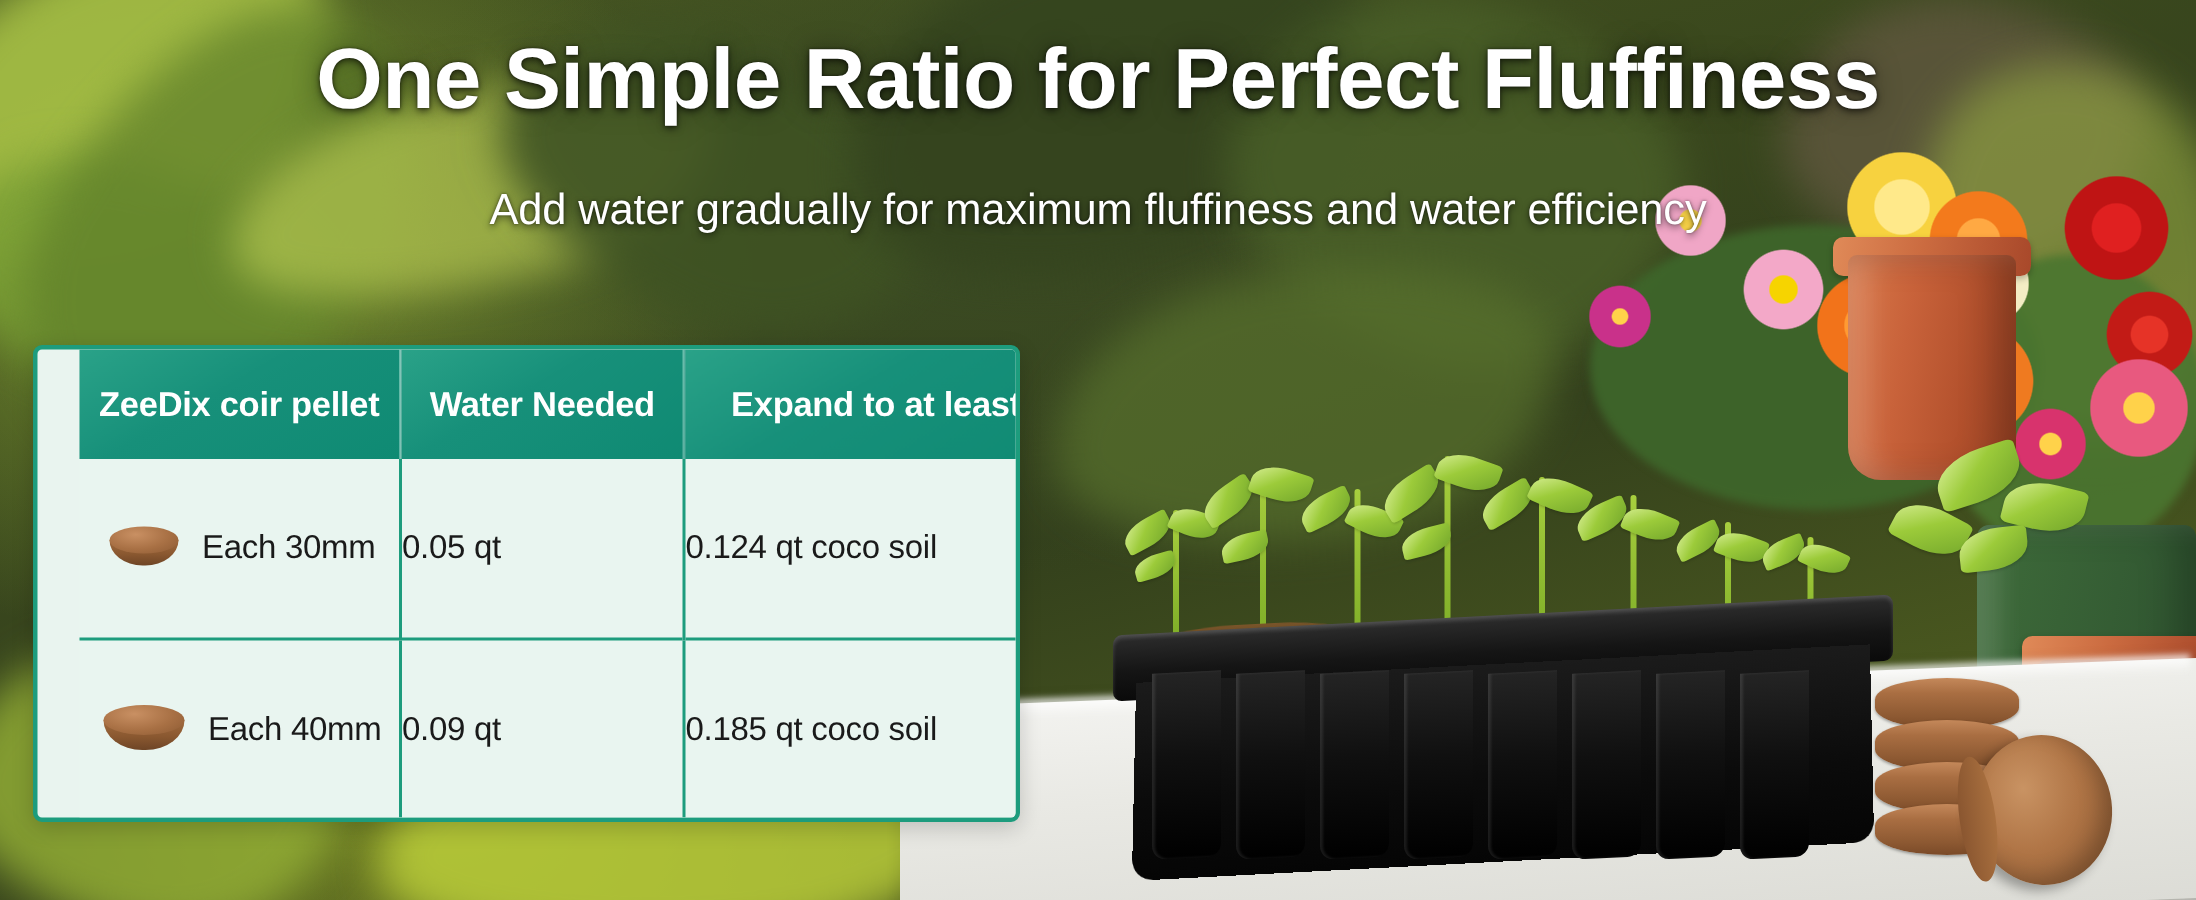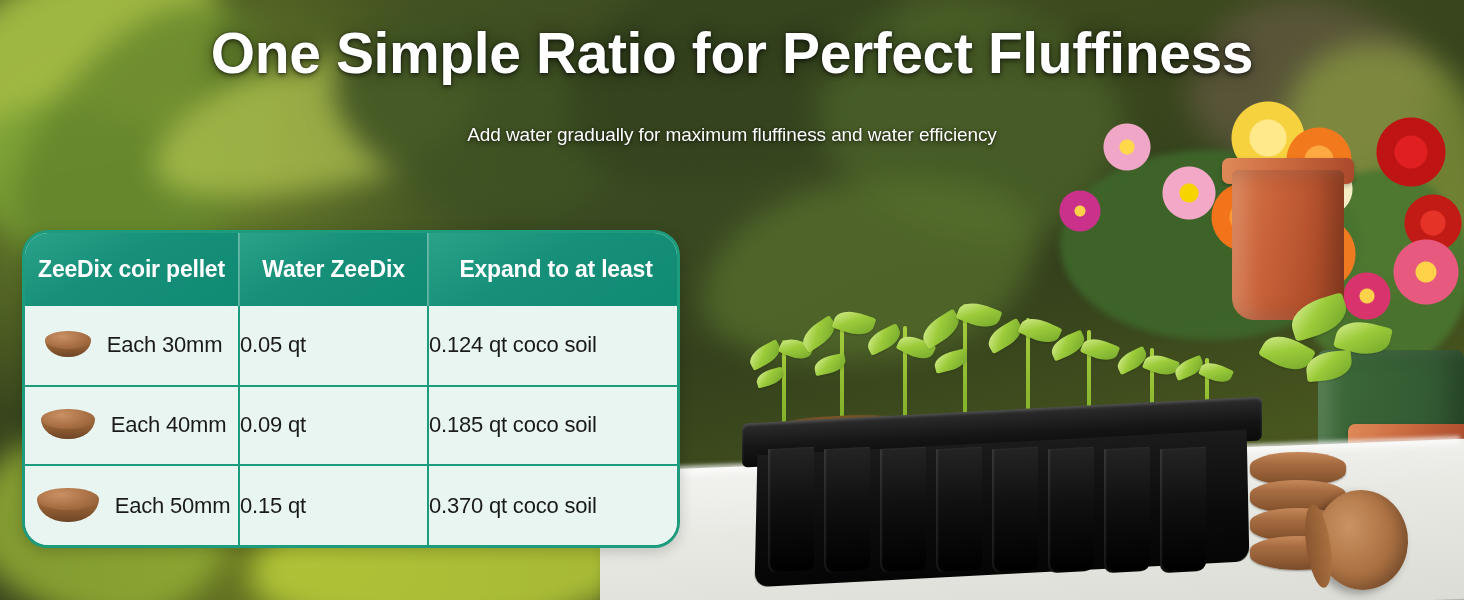--- a/index.html
+++ b/index.html
@@ -168,40 +168,41 @@
     line-height:1.06;
     text-shadow:
       0 0 2px rgba(0,0,0,.55),
       0 2px 5px rgba(0,0,0,.55),
       0 0 18px rgba(0,0,0,.35);
     white-space:nowrap;
   }
   .subhead {
     position:absolute; left:0; right:0; top:124px;
     text-align:center;
-    font-size:19px;
+    font-size:29px;
     font-weight:normal;
     color:#ffffff;
     letter-spacing:-0.1px;
     text-shadow:
       0 0 2px rgba(0,0,0,.5),
       0 2px 5px rgba(0,0,0,.5);
     white-space:nowrap;
   }
 
   
   .ratio-table {
     position:absolute;
     left:22px; top:230px;
     width:658px; height:318px;
     border:3px solid #1d9c7d;
-    border-radius:26px;
+    border-radius:6px;
     overflow:hidden;
     background:#e9f4ef;
     box-shadow:0 4px 14px rgba(0,0,0,.18);
+    padding-left:28px;
   }
   .tbl { width:100%; height:100%; border-collapse:collapse; table-layout:fixed; }
   .tbl thead th {
     background:linear-gradient(150deg,#2aa288 0%,#17907a 42%,#0f8a73 100%);
     color:#ffffff;
     font-size:23px;
     font-weight:bold;
     height:73px;
     letter-spacing:-0.2px;
     border-right:2px solid rgba(255,255,255,.30);
@@ -394,21 +395,21 @@
   <div class="ratio-table">
     <table class="tbl">
       <colgroup>
         <col class="col-a">
           <col class="col-b">
           <col class="col-c">
       </colgroup>
       <thead>
         <tr>
           <th>ZeeDix coir pellet</th>
-          <th>Water ZeeDix</th>
+          <th>Water Needed</th>
           <th>Expand to at least</th>
         </tr>
       </thead>
       <tbody>
 
         <tr>
           <td>
             <div class="size-cell">
               <span class="pellet-ico ico-30">
                 <span class="side"></span>
@@ -428,31 +429,18 @@
                 <span class="side"></span>
                   <span class="top"></span>
               </span>
               <span class="size-label">Each 40mm</span>
             </div>
           </td>
           <td>0.09 qt</td>
           <td>0.185 qt coco soil</td>
         </tr>
 
-        <tr>
-          <td>
-            <div class="size-cell">
-              <span class="pellet-ico ico-50">
-                <span class="side"></span>
-                  <span class="top"></span>
-              </span>
-              <span class="size-label">Each 50mm</span>
-            </div>
-          </td>
-          <td>0.15 qt</td>
-          <td>0.370 qt coco soil</td>
-        </tr>
 
       </tbody>
     </table>
   </div>
 
 </div>
 
 </body></html>

